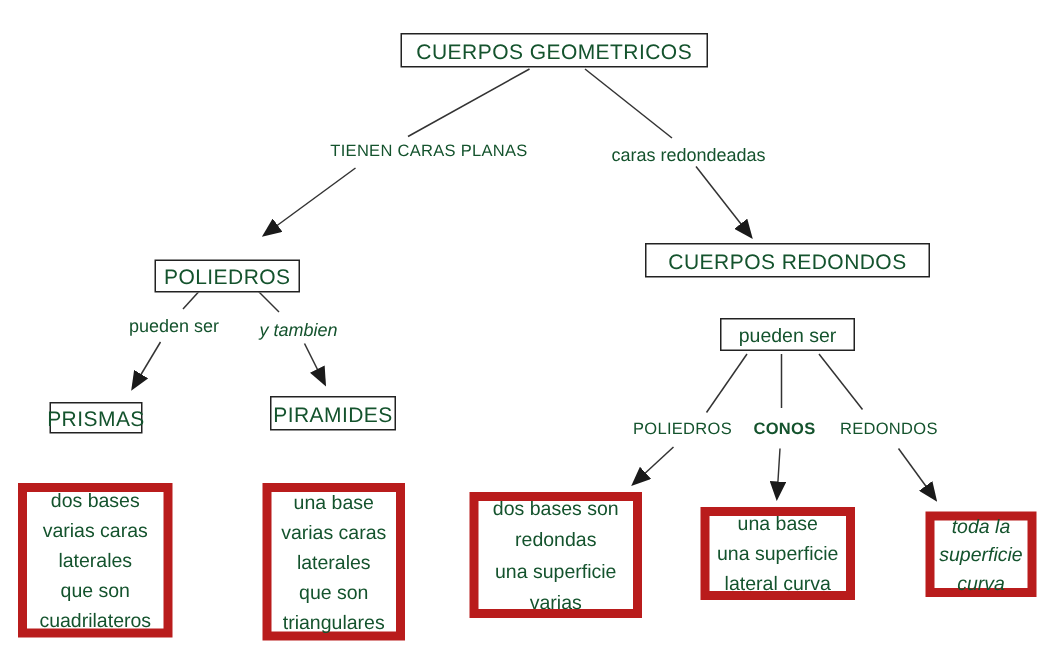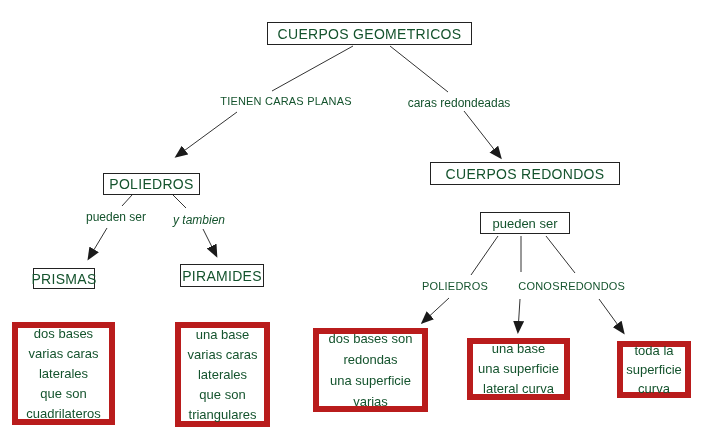--- a/index.html
+++ b/index.html
@@ -46,28 +46,28 @@
   .n-poliedros       {left:103px;top:161px;width:97px;height:22px;margin-top:12px;}
   .n-cuerpos-redondos{left:430px;top:162px;width:190px;height:23px;}
   .n-pueden-ser      {left:480px;top:212px;width:90px;height:22px;font-size:13px;}
   .n-prismas         {left:33px;top:268px;width:62px;height:21px;}
   .n-piramides       {left:180px;top:264px;width:84px;height:23px;}
 
   .d-prismas  {left:12px;top:322px;width:103px;height:103px;}
   .d-piramides{left:175px;top:322px;width:95px;height:105px;}
   .d-cilindros{left:313px;top:328px;width:115px;height:84px;line-height:21px;}
   .d-conos    {left:467px;top:338px;width:103px;height:62px;}
-  .d-esferas  {left:617px;top:341px;width:74px;height:57px;line-height:19px;}
+  .d-esferas  {left:617px;top:341px;width:74px;height:57px;line-height:19px;font-style:italic;}
 
   .l-planas     {left:186px;top:95px;width:136px;margin-left:32px;}
   .l-redondeadas{left:404px;top:96px;width:110px;}
   .l-pueden-ser {left:83px;top:210px;width:66px;}
   .l-y-tambien  {left:168px;top:213px;width:62px;font-style:italic;}
   .l-cilindros  {left:420px;top:280px;width:70px;}
-  .l-conos      {left:516px;top:280px;width:46px;}
+  .l-conos      {left:500px;top:280px;width:46px;font-weight:bold;}
   .l-esferas    {left:560px;top:280px;width:54px;}
 </style>
 </head>
 <body>
 
 <div class="canvas">
 
   <svg class="edges" viewBox="0 0 708 446">
     <defs>
       <marker id="arrowhead" markerWidth="13" markerHeight="11" refX="10" refY="5.5" orient="auto" markerUnits="userSpaceOnUse">

